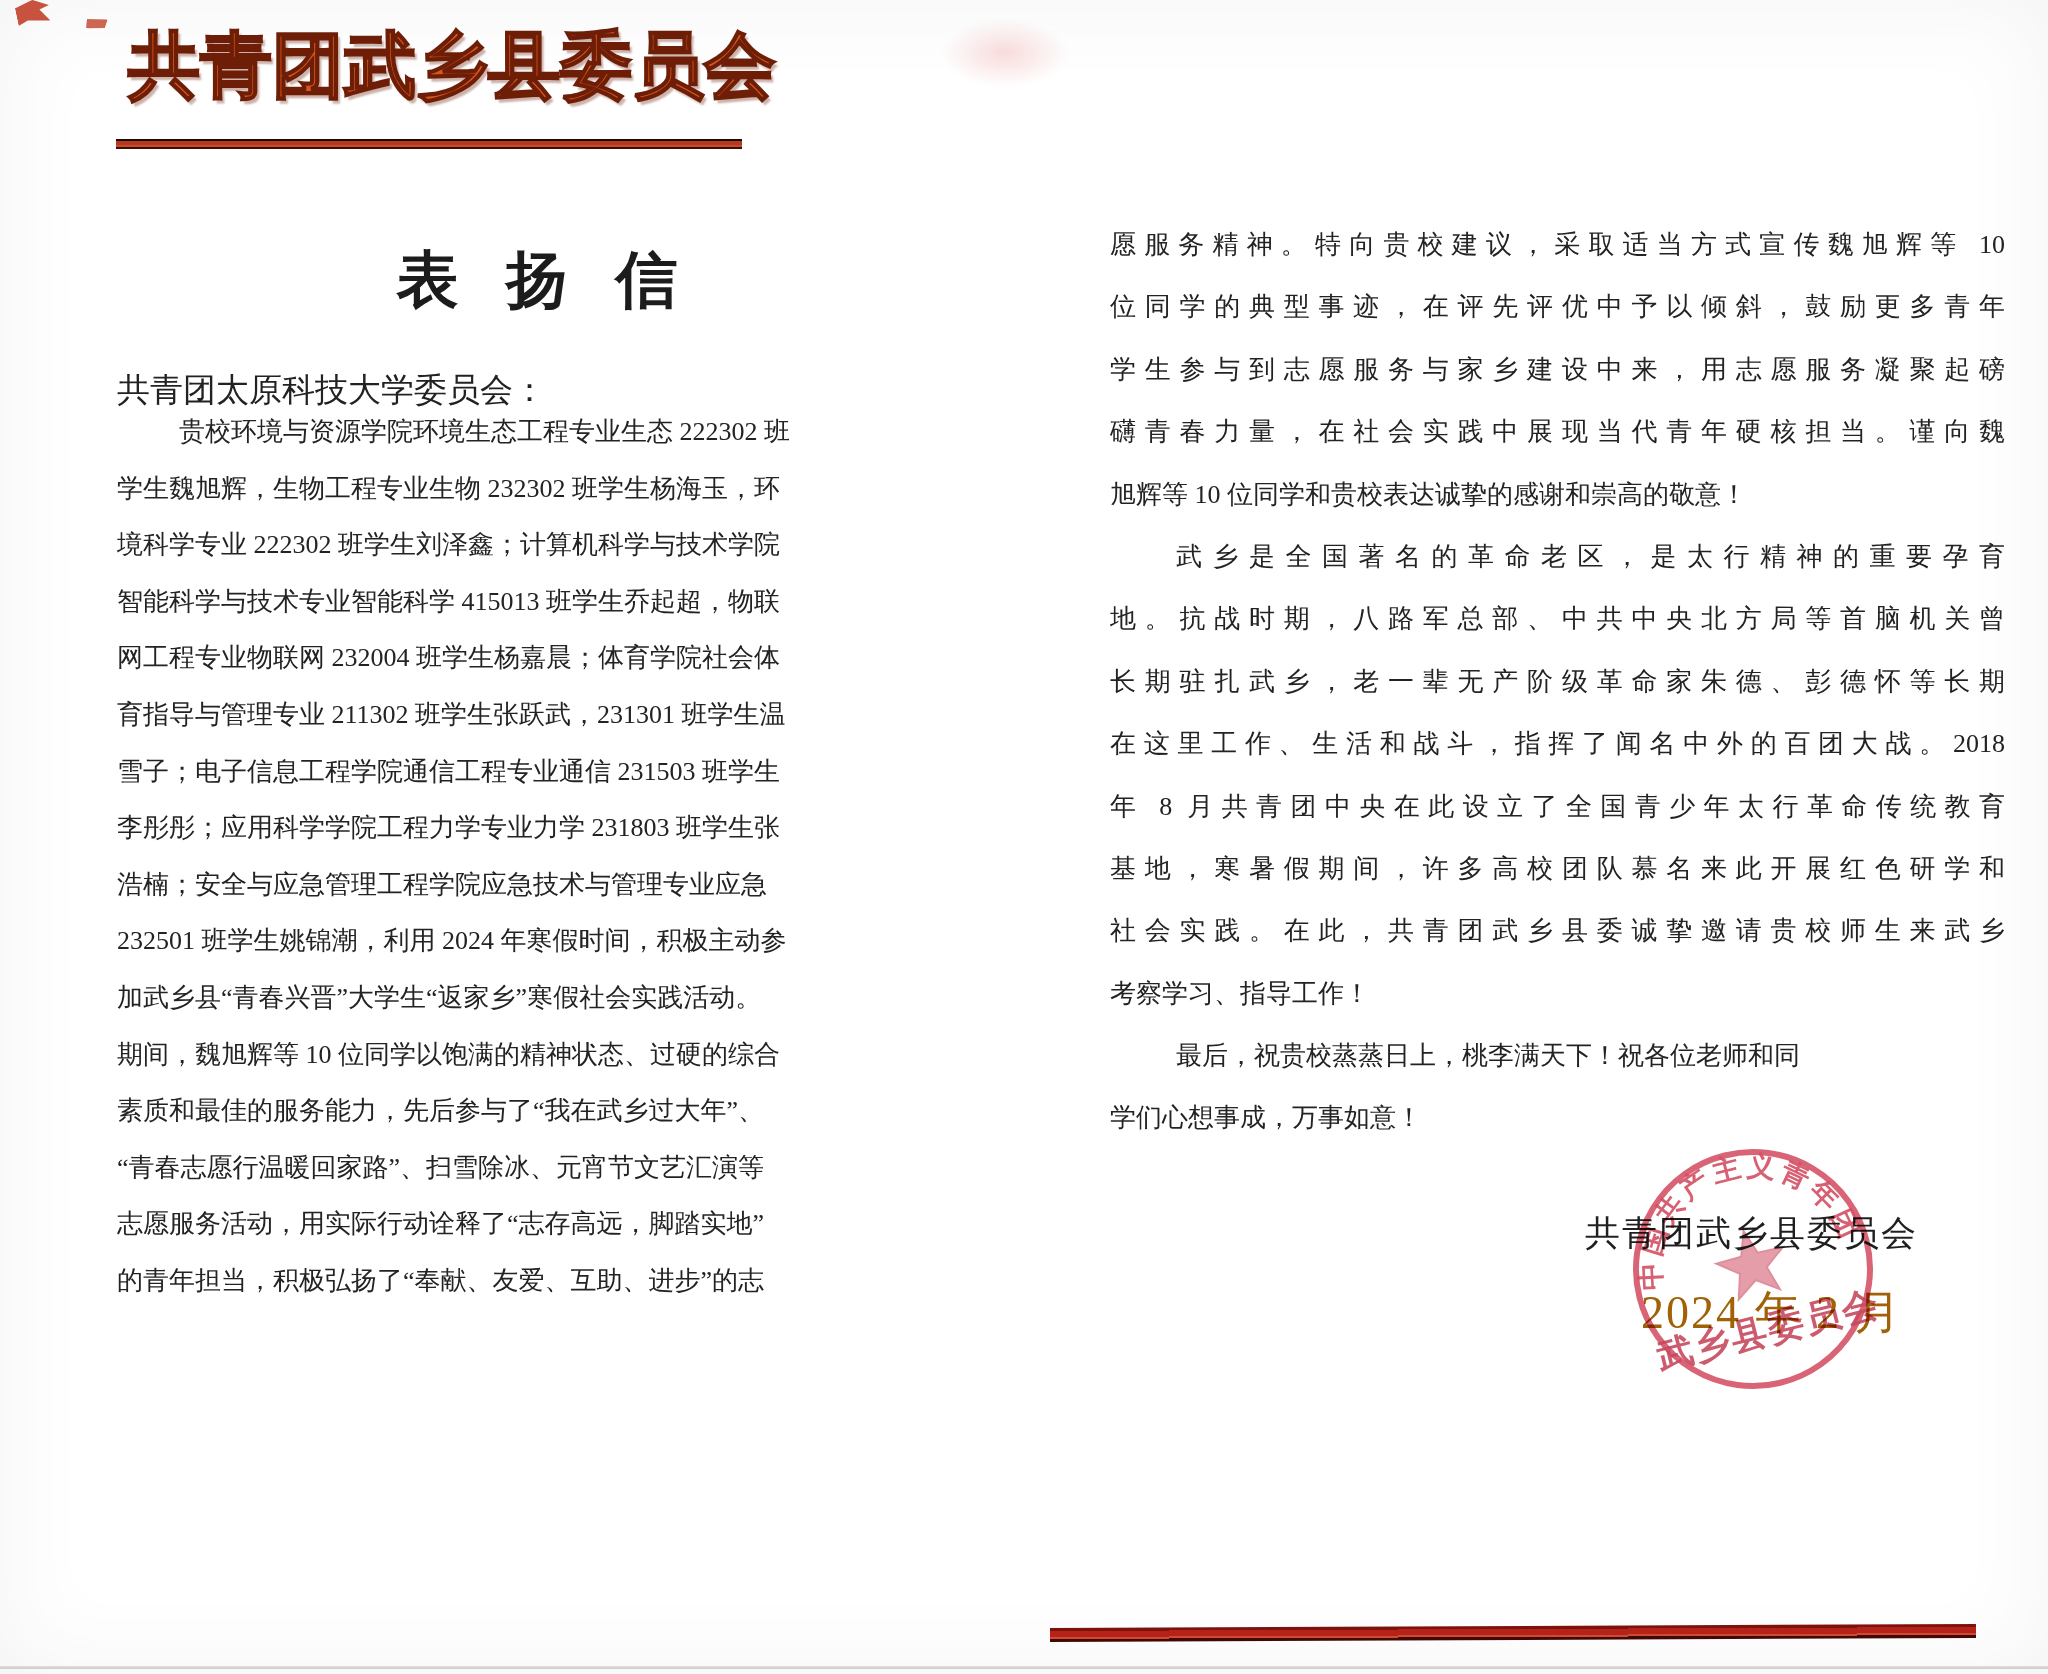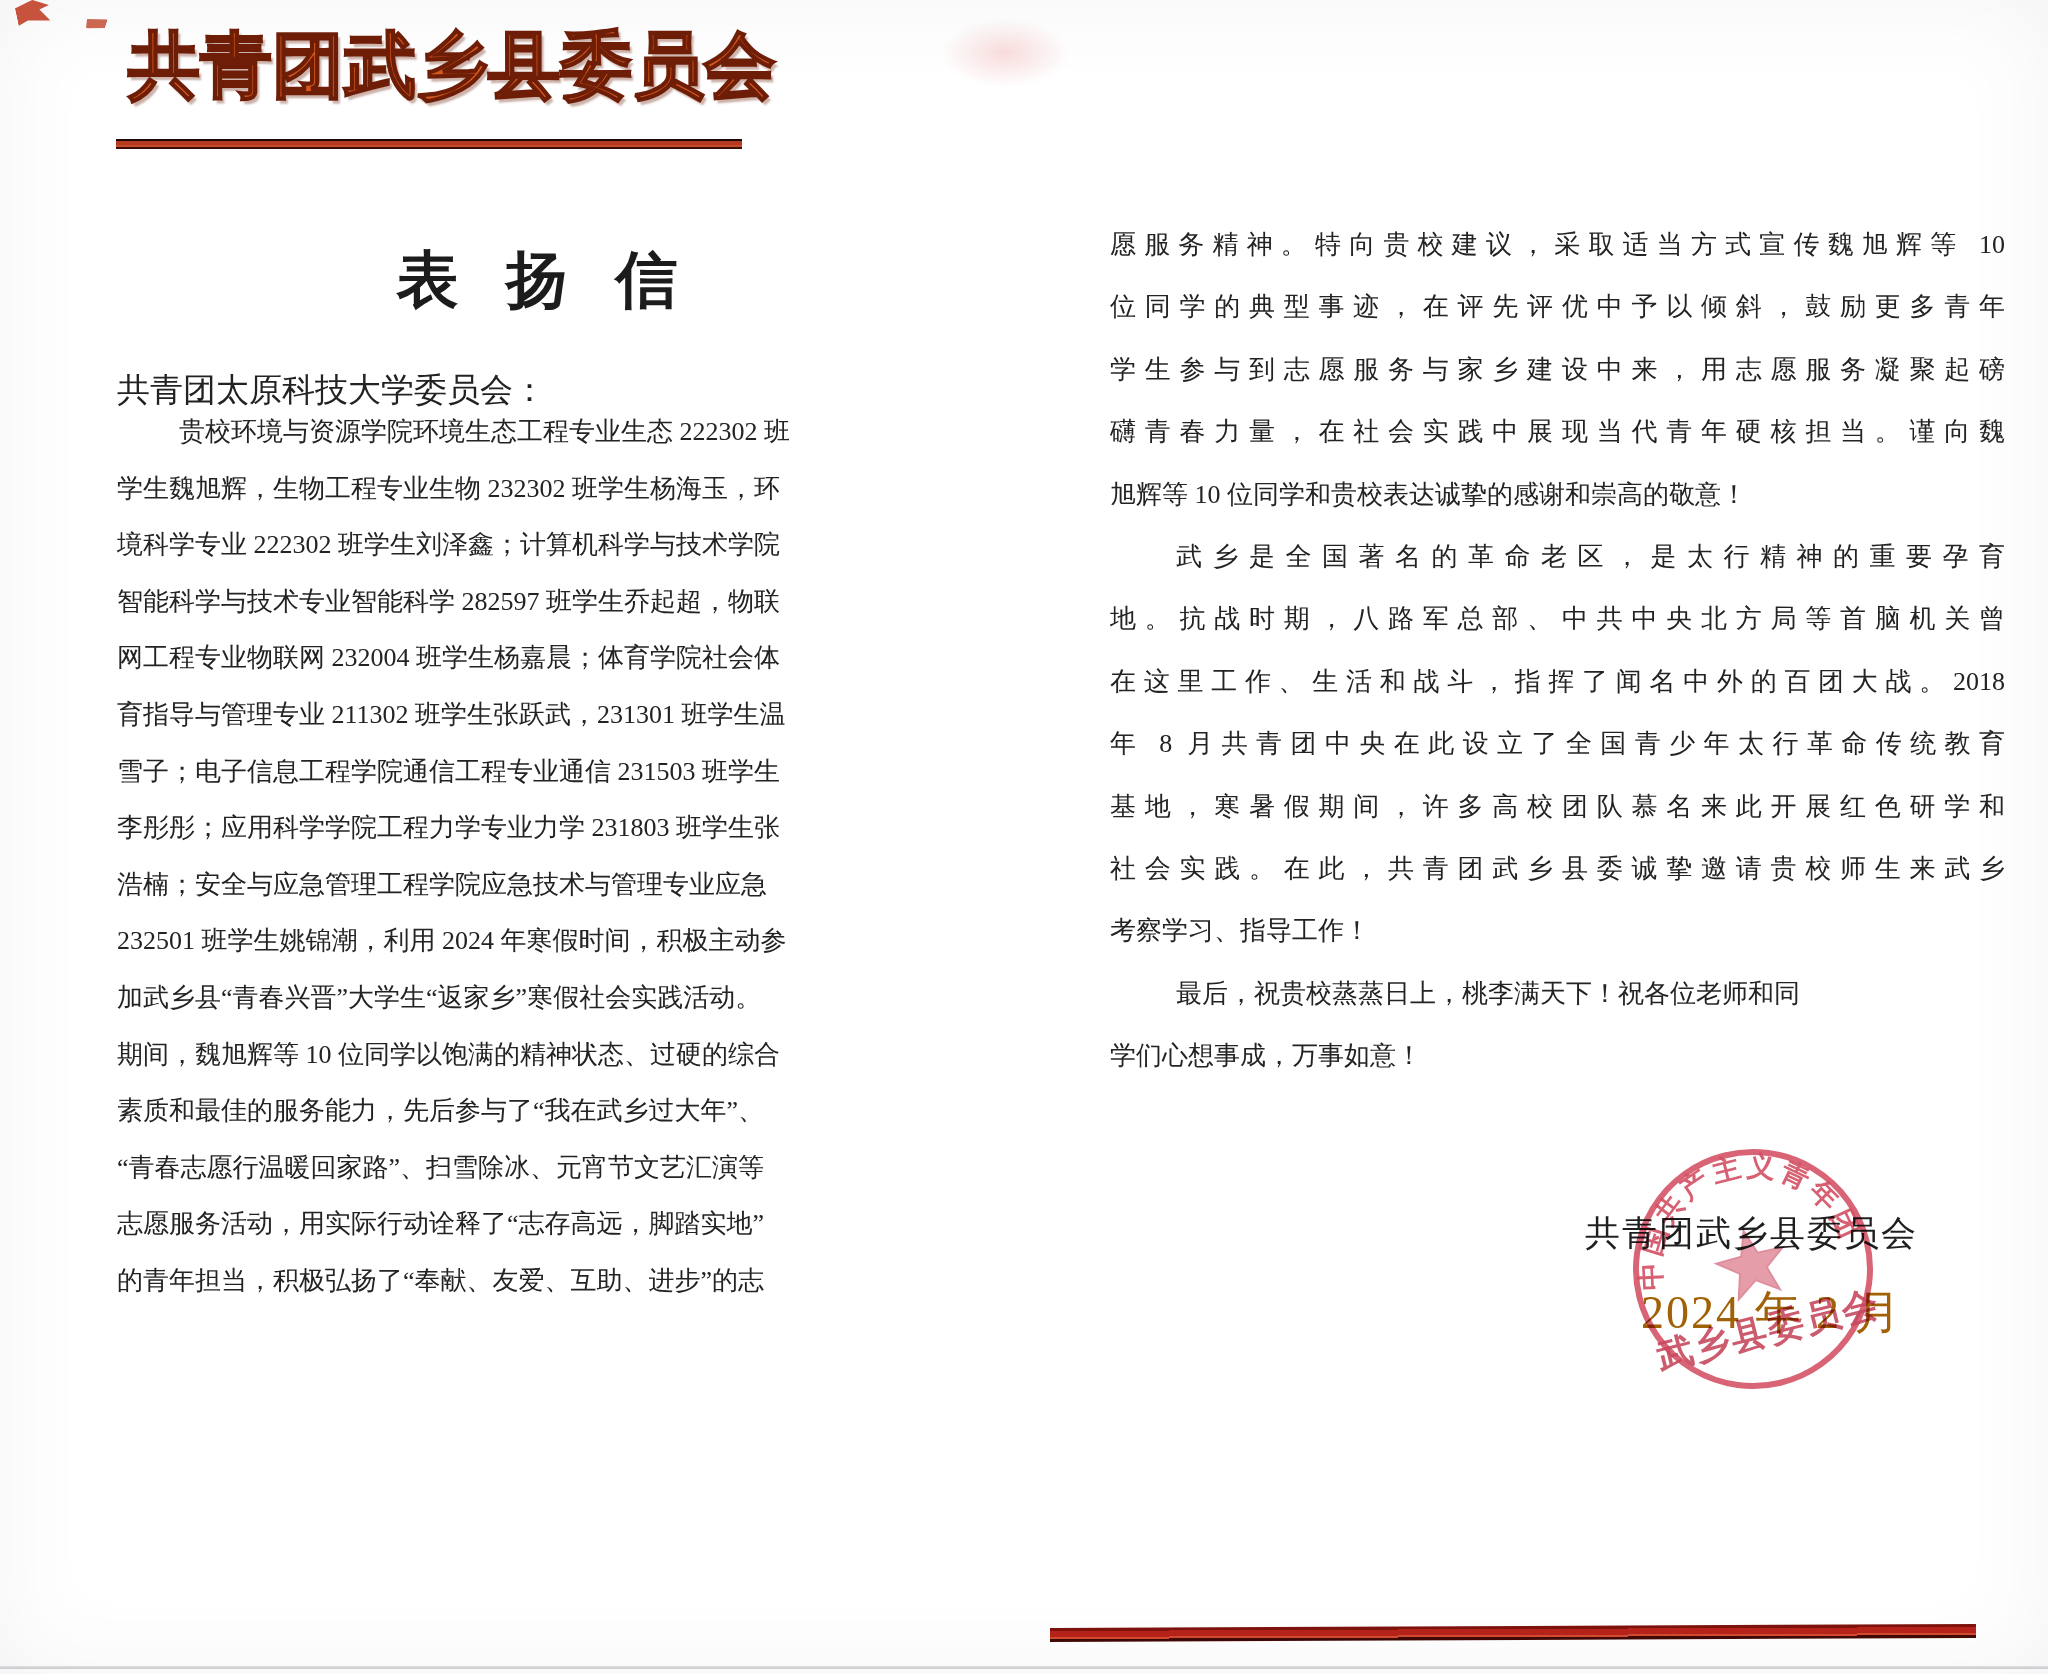--- a/index.html
+++ b/index.html
@@ -101,21 +101,21 @@
   <div class="org-title">共青团武乡县委员会</div>
   <div class="head-rule"></div>
 
   <div class="letter-title">表 扬 信</div>
   <div class="salutation">共青团太原科技大学委员会：</div>
 
   <div class="col col-left">
     <div class="bl indent">贵校环境与资源学院环境生态工程专业生态 222302 班</div>
     <div class="bl">学生魏旭辉，生物工程专业生物 232302 班学生杨海玉，环</div>
     <div class="bl">境科学专业 222302 班学生刘泽鑫；计算机科学与技术学院</div>
-    <div class="bl">智能科学与技术专业智能科学 282597 班学生乔起超，物联</div>
+    <div class="bl">智能科学与技术专业智能科学 415013 班学生乔起超，物联</div>
     <div class="bl">网工程专业物联网 232004 班学生杨嘉晨；体育学院社会体</div>
     <div class="bl">育指导与管理专业 211302 班学生张跃武，231301 班学生温</div>
     <div class="bl">雪子；电子信息工程学院通信工程专业通信 231503 班学生</div>
     <div class="bl">李彤彤；应用科学学院工程力学专业力学 231803 班学生张</div>
     <div class="bl">浩楠；安全与应急管理工程学院应急技术与管理专业应急</div>
     <div class="bl">232501 班学生姚锦潮，利用 2024 年寒假时间，积极主动参</div>
     <div class="bl">加武乡县“青春兴晋”大学生“返家乡”寒假社会实践活动。</div>
     <div class="bl">期间，魏旭辉等 10 位同学以饱满的精神状态、过硬的综合</div>
     <div class="bl">素质和最佳的服务能力，先后参与了“我在武乡过大年”、</div>
     <div class="bl">“青春志愿行温暖回家路”、扫雪除冰、元宵节文艺汇演等</div>
@@ -124,20 +124,21 @@
   </div>
 
   <div class="col col-right">
     <div class="bl">愿服务精神。特向贵校建议，采取适当方式宣传魏旭辉等 10</div>
     <div class="bl">位同学的典型事迹，在评先评优中予以倾斜，鼓励更多青年</div>
     <div class="bl">学生参与到志愿服务与家乡建设中来，用志愿服务凝聚起磅</div>
     <div class="bl">礴青春力量，在社会实践中展现当代青年硬核担当。谨向魏</div>
     <div class="bl no-stretch">旭辉等 10 位同学和贵校表达诚挚的感谢和崇高的敬意！</div>
     <div class="bl indent">武乡是全国著名的革命老区，是太行精神的重要孕育</div>
     <div class="bl">地。抗战时期，八路军总部、中共中央北方局等首脑机关曾</div>
+    <div class="bl">长期驻扎武乡，老一辈无产阶级革命家朱德、彭德怀等长期</div>
     <div class="bl">在这里工作、生活和战斗，指挥了闻名中外的百团大战。2018</div>
     <div class="bl">年 8 月共青团中央在此设立了全国青少年太行革命传统教育</div>
     <div class="bl">基地，寒暑假期间，许多高校团队慕名来此开展红色研学和</div>
     <div class="bl">社会实践。在此，共青团武乡县委诚挚邀请贵校师生来武乡</div>
     <div class="bl no-stretch">考察学习、指导工作！</div>
     <div class="bl indent no-stretch">最后，祝贵校蒸蒸日上，桃李满天下！祝各位老师和同</div>
     <div class="bl no-stretch">学们心想事成，万事如意！</div>
   </div>
 
   <div class="sig-org">共青团武乡县委员会</div>

